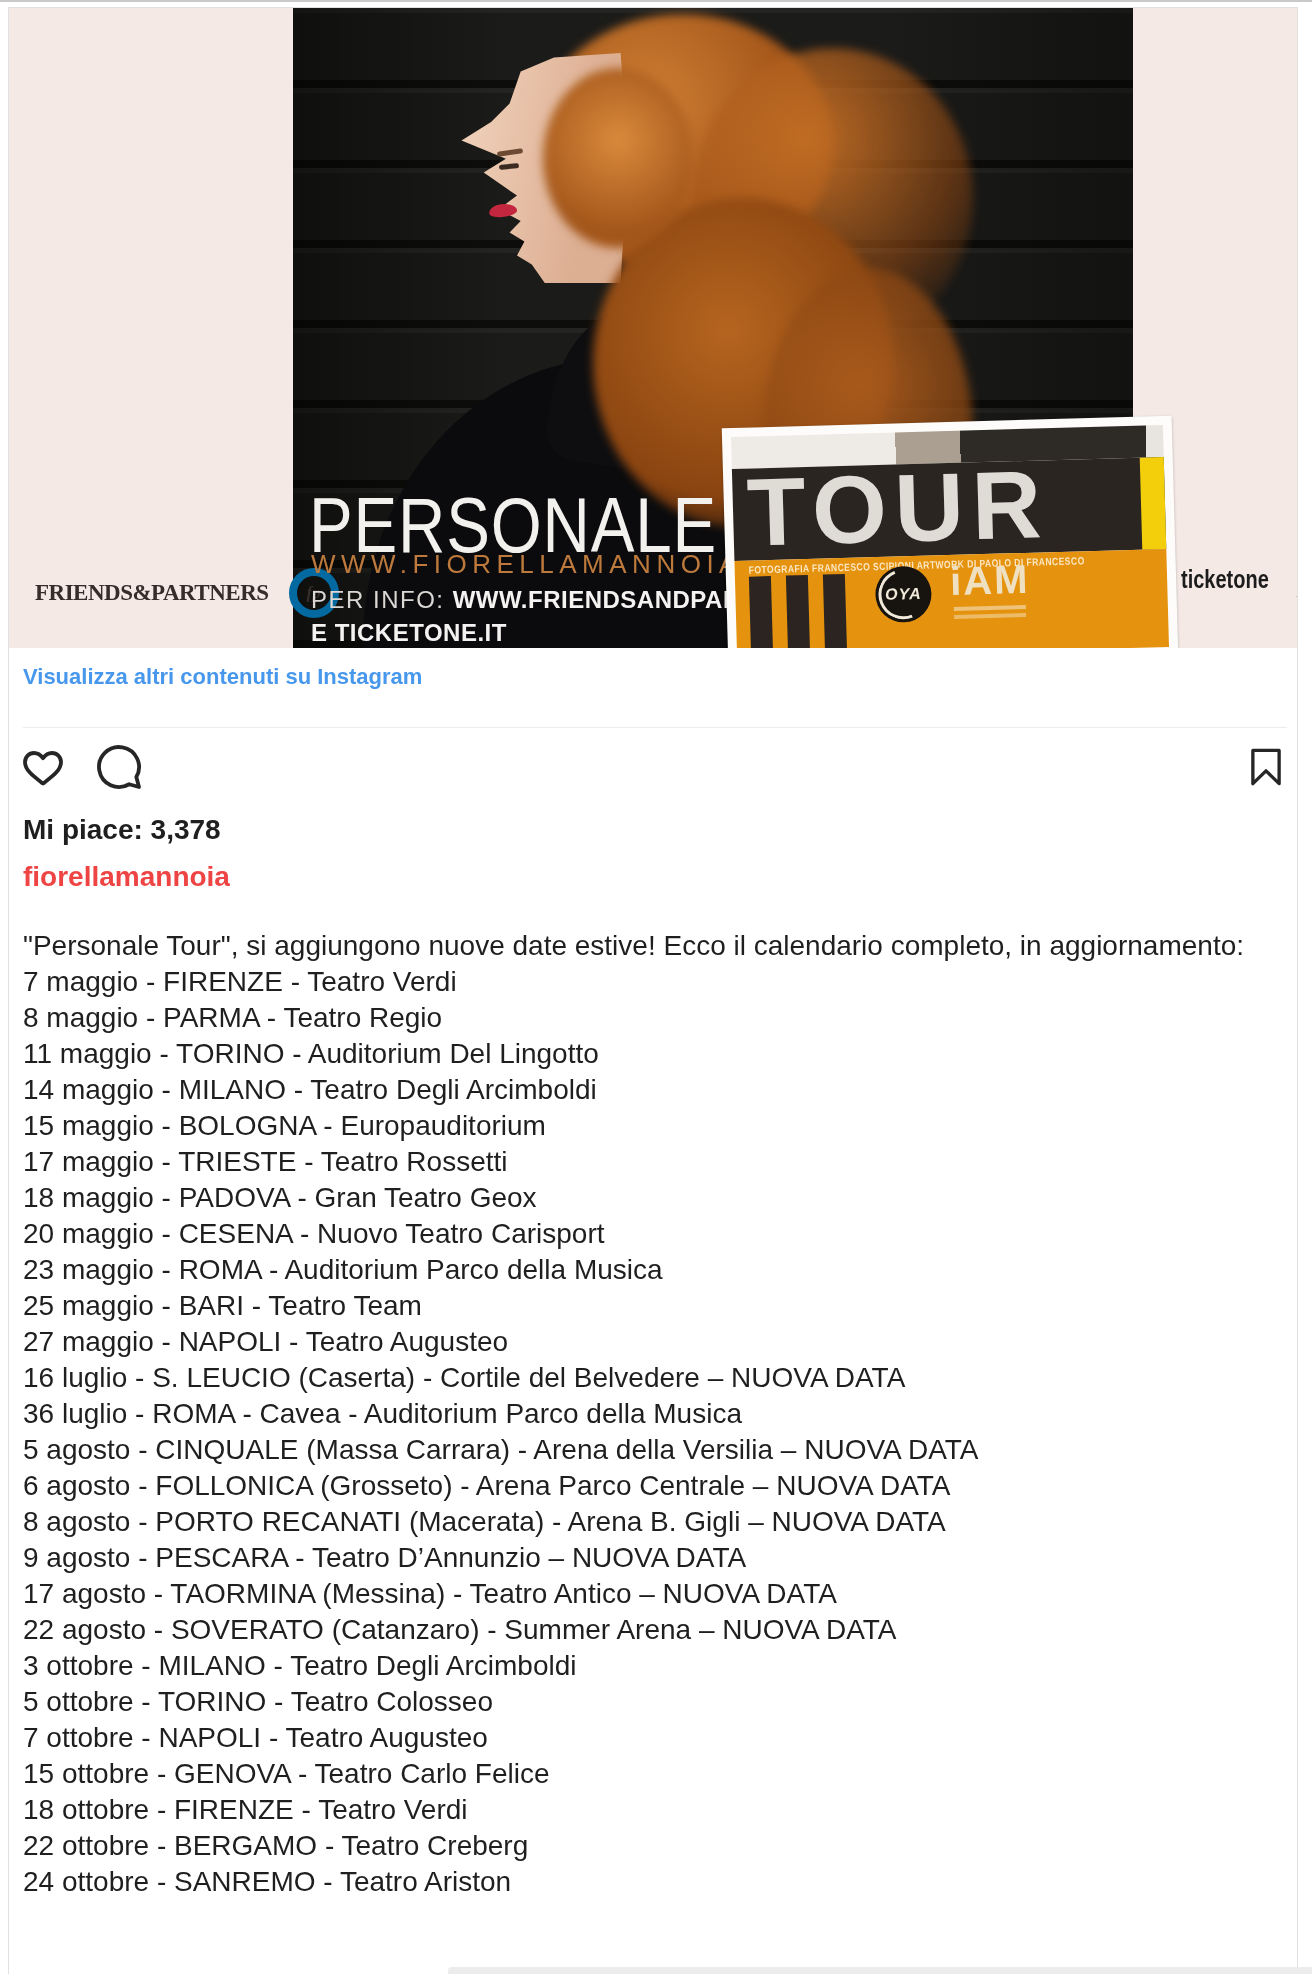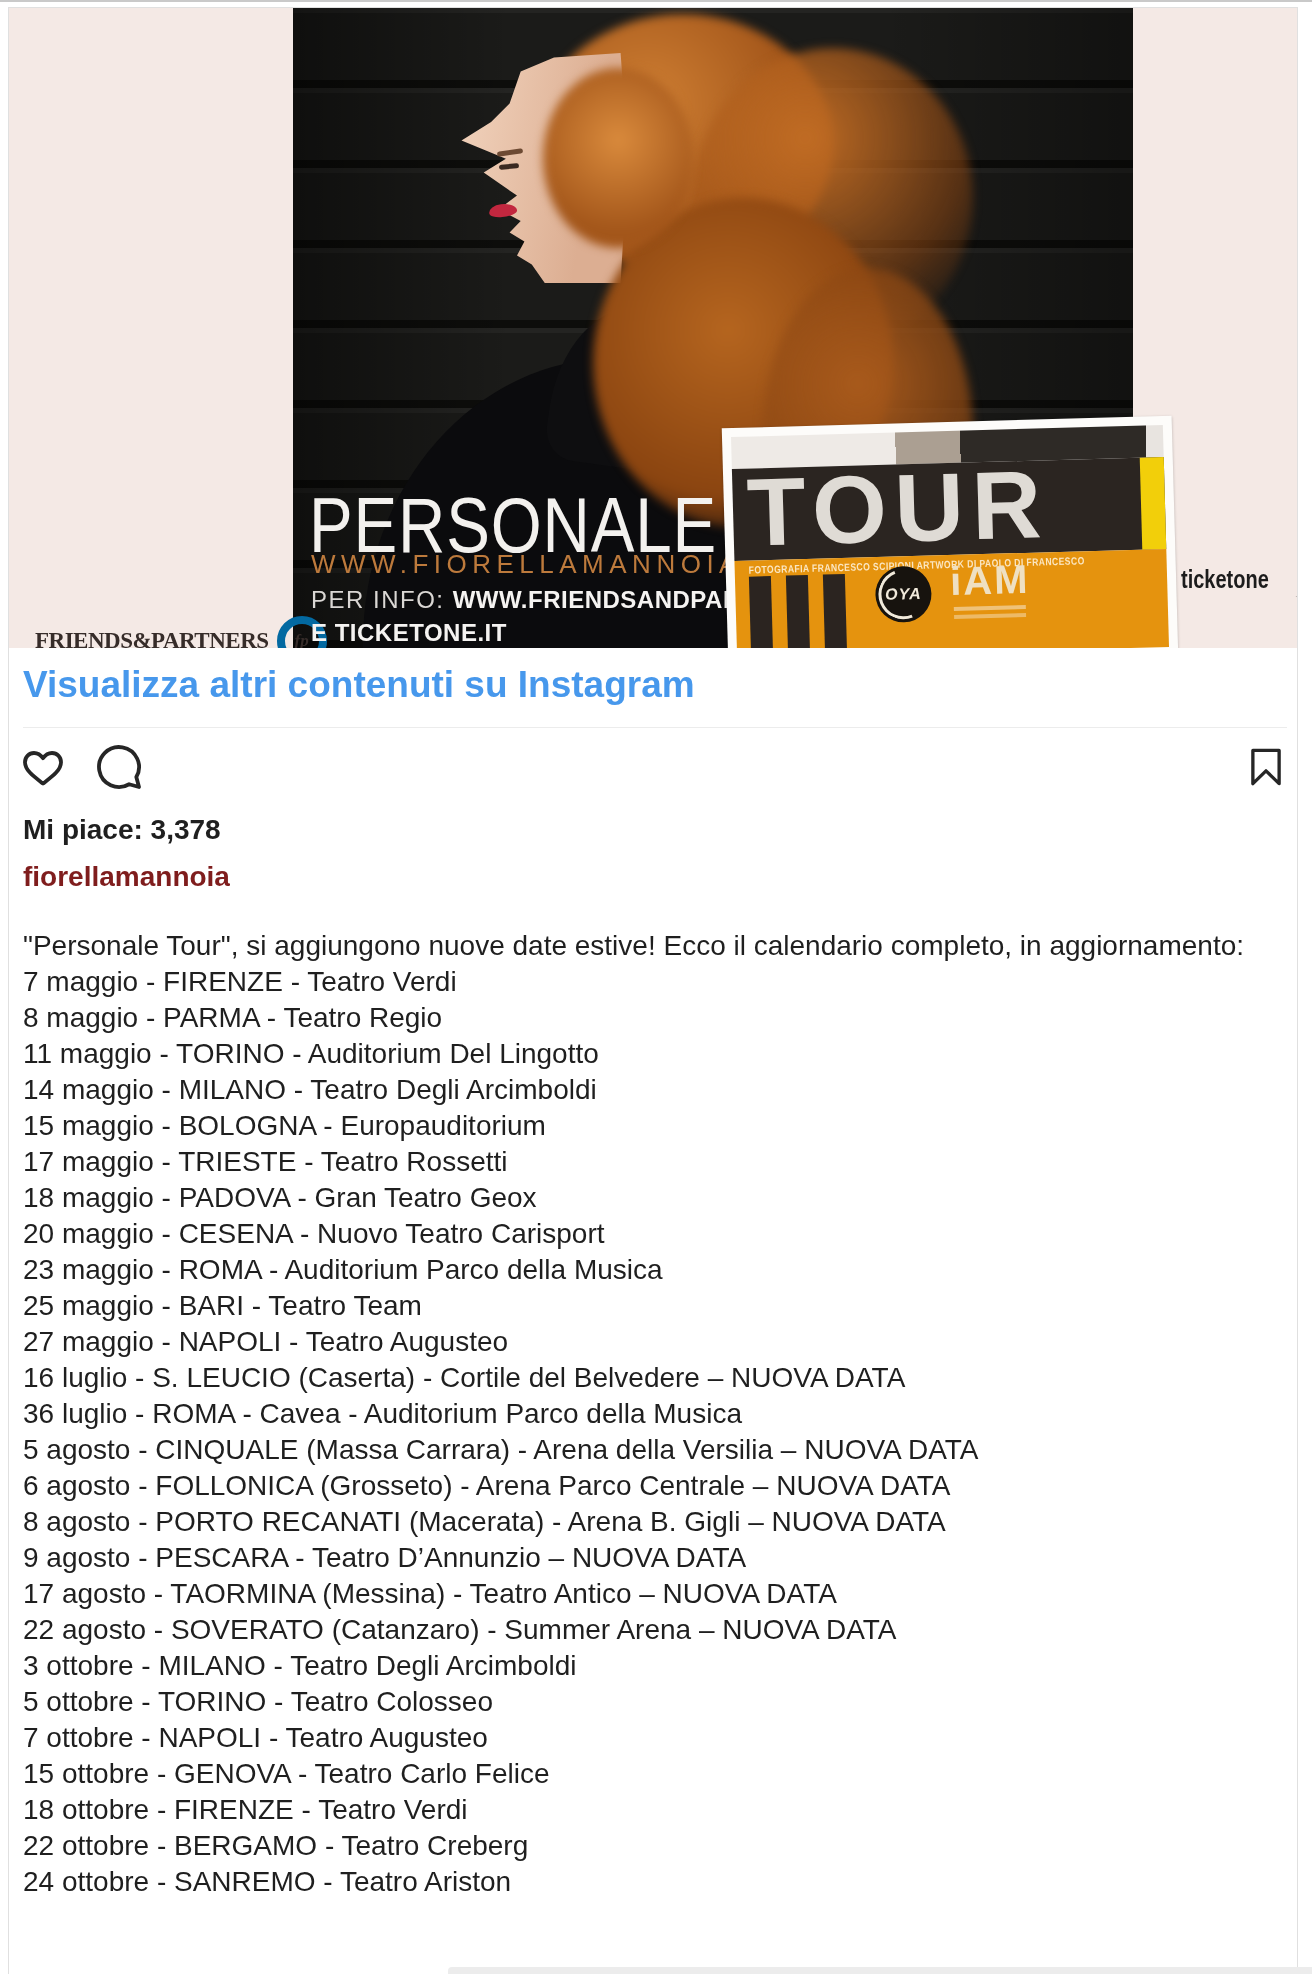--- a/index.html
+++ b/index.html
@@ -40,21 +40,21 @@
     border-radius:50% 50% 20% 20%/70% 70% 20% 20%;transform:rotate(8deg);}
   .personale{position:absolute;left:16px;top:472px;font-size:78px;font-weight:400;color:#f3f1ee;
     letter-spacing:1px;transform:scaleX(.84);transform-origin:left top;white-space:nowrap;z-index:3;}
   .poster-urls{position:absolute;left:18px;top:541px;z-index:3;white-space:nowrap;}
   .url-1{font-size:26px;letter-spacing:5.5px;color:#bd7a3c;font-weight:400;}
   .url-2{margin-top:6px;font-size:24px;color:#eceae7;}
   .url-2 .prefix{font-weight:400;letter-spacing:1.5px;color:#dad7d4;}
   .url-2 .bold{font-weight:700;letter-spacing:.5px;color:#f5f3f1;}
   .url-3{margin-top:5px;font-size:24px;font-weight:700;letter-spacing:.5px;color:#f5f3f1;}
   
-  .fp-logo{position:absolute;left:26px;top:560px;display:flex;align-items:center;gap:8px;color:#362c29;z-index:2;margin-top:48px;}
+  .fp-logo{position:absolute;left:26px;top:560px;display:flex;align-items:center;gap:20px;color:#362c29;z-index:2;}
   .fp-text{font-family:"Liberation Serif","DejaVu Serif",serif;font-weight:700;font-size:23px;letter-spacing:-.5px;}
   .fp-circle{width:34px;height:34px;border:8px solid #0369a1;border-radius:50%;
     font-family:"Liberation Serif","DejaVu Serif",serif;font-style:italic;font-weight:700;font-size:17px;
     display:flex;align-items:center;justify-content:center;}
   
   .ticket{position:absolute;left:716px;top:414px;width:450px;height:240px;background:#fdfcfa;
     padding:9px;box-sizing:border-box;transform:rotate(-1.6deg);z-index:4;
     box-shadow:0 1px 3px rgba(0,0,0,.25);}
   .ticket-top{height:32px;background:linear-gradient(90deg,#eeeae6 0 38%,#ab9f92 38% 53%,#2e2a26 53% 96%,#e8e4e0 96%);}
   .ticket-body{position:relative;height:92px;background:#2b2521;overflow:visible;}
@@ -73,27 +73,27 @@
   .oya-text{color:#f0e9da;font-size:16px;font-weight:700;font-style:italic;letter-spacing:1px;}
   .iam{position:absolute;left:215px;top:4px;color:#efe0c2;font-size:40px;font-weight:600;letter-spacing:2px;line-height:44px;}
   .iam-sub{position:absolute;left:218px;top:52px;width:72px;height:4px;background:rgba(247,234,210,.55);
     box-shadow:0 8px 0 rgba(247,234,210,.45);}
   
   .ticketone-wrap{position:absolute;left:1172px;top:545px;display:flex;align-items:flex-start;gap:4px;z-index:2;}
   .ticketone-text{font-size:25px;font-weight:700;color:#1c1c1c;transform:scaleX(.8);transform-origin:left top;margin-top:12px;}
   .star-grid{font-size:17px;line-height:18px;color:#141414;white-space:pre;text-align:center;}
   .star-grid::before{content:"✦ ✦\A✦ ✦\A✦ ✦ ";}
   
-  .ig-link{position:absolute;left:14px;top:656px;font-size:37px;font-weight:700;color:#4798ec;text-decoration:none;text-align:right;}
+  .ig-link{position:absolute;left:14px;top:656px;font-size:22px;font-weight:700;color:#4798ec;text-decoration:none;text-align:right;}
   .divider{position:absolute;left:14px;right:10px;top:719px;height:1px;background:#ececec;}
   .actions{position:absolute;left:10px;top:735px;display:flex;gap:28px;}
   .icon-btn{width:48px;height:48px;display:block;cursor:pointer;background:none;border:none;padding:0;}
   .bookmark-btn{position:absolute;right:10px;top:735px;width:42px;height:48px;background:none;border:none;padding:0;cursor:pointer;}
   .likes{position:absolute;left:14px;top:806px;font-size:28px;font-weight:700;color:#1f1f1f;}
-  .username{position:absolute;left:14px;top:853px;font-size:28px;font-weight:700;color:#7f1d1d;cursor:pointer;}
+  .username{position:absolute;left:14px;top:853px;font-size:28px;font-weight:700;color:#ef4444;cursor:pointer;}
   .caption{position:absolute;left:14px;top:920px;right:4px;font-size:28px;line-height:36px;color:#1f1f1f;}
   .cap-line{white-space:nowrap;overflow:hidden;}
   .bottom-bar{position:absolute;left:448px;right:0;bottom:0;height:7px;background:#ececec;border-radius:4px 0 0 0;}
 </style>
 </head>
 <body>
 
 <div class="top-line"></div>
 
 <div class="card">

